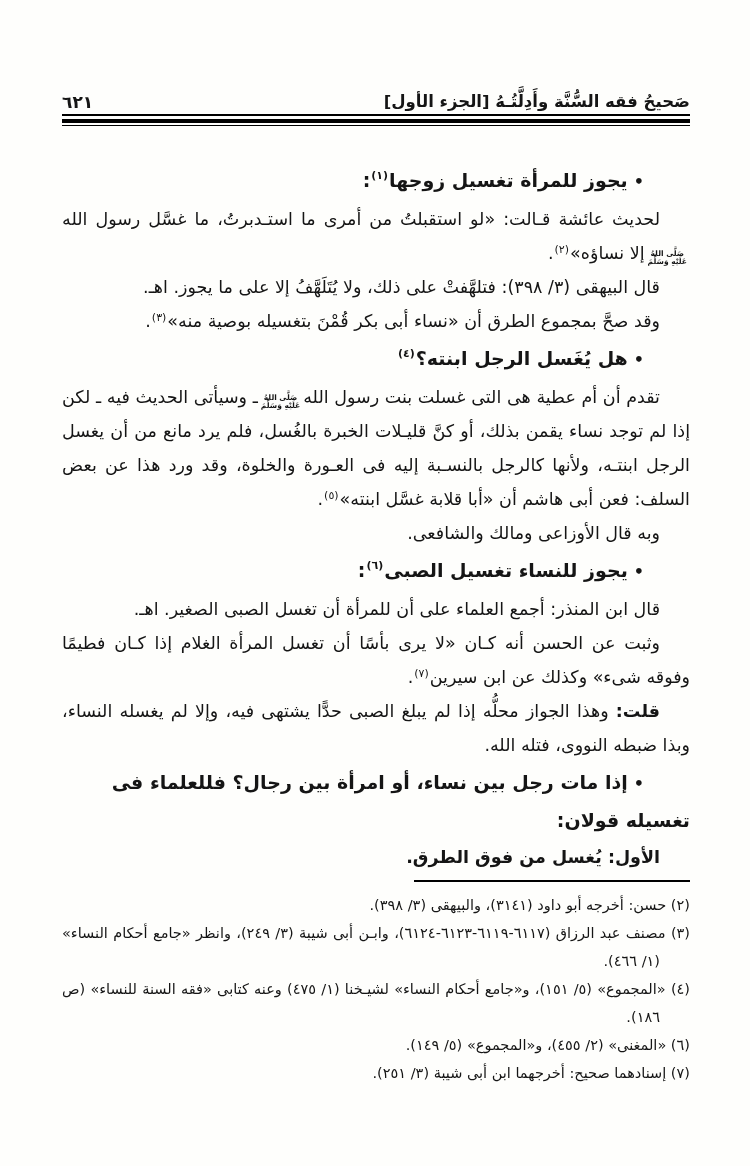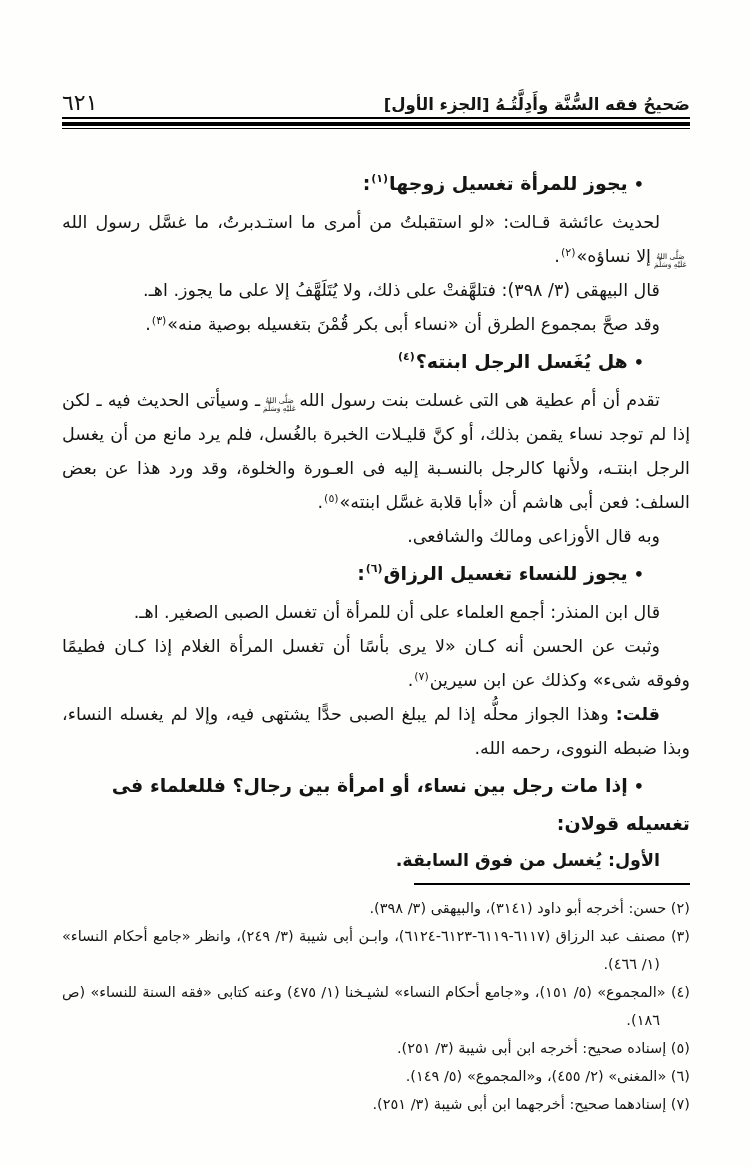--- a/index.html
+++ b/index.html
@@ -17,21 +17,21 @@
   .inner { margin: 0 60px 0 62px; }
 
   
   header { padding-top: 92px; }
   .hdr-row {
     display: flex;
     justify-content: space-between;
     align-items: flex-end;
   }
   .hdr-title { font-size: 16.5px; font-weight: bold; letter-spacing: 0.2px; }
-  .hdr-num { font-size: 22px; font-weight: normal; line-height: 1; }
+  .hdr-num { font-size: 17px; font-weight: bold; line-height: 1; }
   .rule-a { border-top: 2px solid #000; margin-top: 3px; }
   .rule-b { border-top: 4.5px solid #000; margin-top: 3px; }
   .rule-c { border-top: 1.5px solid #000; margin-top: 2px; }
 
   
   main {
     margin-top: 36px;
     font-size: 17.5px;
     line-height: 34px;
     text-align: justify;
@@ -55,21 +55,21 @@
     margin: 0 1px;
   }
   .hd sup.ref { vertical-align: 8px; }
 
   
   .saw {
     display: inline-block;
     text-align: center;
     font-size: 7.5px;
     line-height: 8px;
-    font-weight: 400;
+    font-weight: 700;
     vertical-align: -5px;
     margin: 0 3px;
     text-indent: 0;
   }
   .saw span { display: block; }
 
   
   footer { margin-top: 6px; }
   .fn-sep {
     width: 276px;
@@ -110,45 +110,44 @@
       <p class="para"><span>قال البيهقى (٣/ ٣٩٨): فتلهَّفتْ على ذلك، ولا يُتَلَهَّفُ إلا على ما يجوز. اهـ.</span></p>
 
       <p class="para"><span>وقد صحَّ بمجموع الطرق أن «نساء أبى بكر قُمْنَ بتغسيله بوصية منه»</span><sup class="ref">(٣)</sup><span>.</span></p>
 
       <h2 class="hd"><span class="bullet">•</span><span>هل يُغَسل الرجل ابنته؟</span><sup class="ref">(٤)</sup></h2>
 
       <p class="para"><span>تقدم أن أم عطية هى التى غسلت بنت رسول الله</span><span class="saw"><span>صَلَّى اللهُ</span><span>عَلَيْهِ وَسَلَّمَ</span></span><span>ـ وسيأتى الحديث فيه ـ لكن إذا لم توجد نساء يقمن بذلك، أو كنَّ قليـلات الخبرة بالغُسل، فلم يرد مانع من أن يغسل الرجل ابنتـه، ولأنها كالرجل بالنسـبة إليه فى العـورة والخلوة، وقد ورد هذا عن بعض السلف: فعن أبى هاشم أن «أبا قلابة غسَّل ابنته»</span><sup class="ref">(٥)</sup><span>.</span></p>
 
       <p class="para"><span>وبه قال الأوزاعى ومالك والشافعى.</span></p>
 
-      <h2 class="hd"><span class="bullet">•</span><span>يجوز للنساء تغسيل الرزاق</span><sup class="ref">(٦)</sup><span>:</span></h2>
+      <h2 class="hd"><span class="bullet">•</span><span>يجوز للنساء تغسيل الصبى</span><sup class="ref">(٦)</sup><span>:</span></h2>
 
       <p class="para"><span>قال ابن المنذر: أجمع العلماء على أن للمرأة أن تغسل الصبى الصغير. اهـ.</span></p>
 
       <p class="para"><span>وثبت عن الحسن أنه كـان «لا يرى بأسًا أن تغسل المرأة الغلام إذا كـان فطيمًا وفوقه شىء» وكذلك عن ابن سيرين</span><sup class="ref">(٧)</sup><span>.</span></p>
 
-      <p class="para"><span class="lead">قلت:</span><span> وهذا الجواز محلُّه إذا لم يبلغ الصبى حدًّا يشتهى فيه، وإلا لم يغسله النساء، وبذا ضبطه النووى، رحمه الله.</span></p>
+      <p class="para"><span class="lead">قلت:</span><span> وهذا الجواز محلُّه إذا لم يبلغ الصبى حدًّا يشتهى فيه، وإلا لم يغسله النساء، وبذا ضبطه النووى، فتله الله.</span></p>
 
       <h2 class="hd"><span class="bullet">•</span><span>إذا مات رجل بين نساء، أو امرأة بين رجال؟ فللعلماء فى تغسيله قولان:</span></h2>
 
-      <p class="para strong"><span>الأول: يُغسل من فوق السابقة.</span></p>
+      <p class="para strong"><span>الأول: يُغسل من فوق الطرق.</span></p>
 
     </main>
 
     <footer>
       <div class="fn-sep"></div>
 
 
       <div class="fn"><span class="fn-marker">(٢)</span> <span class="fn-lead">حسن:</span><span> أخرجه أبو داود (٣١٤١)، والبيهقى (٣/ ٣٩٨).</span></div>
 
       <div class="fn"><span class="fn-marker">(٣)</span> <span>مصنف عبد الرزاق (٦١١٧-٦١١٩-٦١٢٣-٦١٢٤)، وابـن أبى شيبة (٣/ ٢٤٩)، وانظر «جامع أحكام النساء» (١/ ٤٦٦).</span></div>
 
       <div class="fn"><span class="fn-marker">(٤)</span> <span>«المجموع» (٥/ ١٥١)، و«جامع أحكام النساء» لشيـخنا (١/ ٤٧٥) وعنه كتابى «فقه السنة للنساء» (ص ١٨٦).</span></div>
 
-      <div class="fn"><span class="fn-marker">(٥)</span> <span class="fn-lead">إسناده صحيح:</span><span> أخرجه ابن أبى شيبة (٣/ ٢٥١).</span></div>
 
       <div class="fn"><span class="fn-marker">(٦)</span> <span>«المغنى» (٢/ ٤٥٥)، و«المجموع» (٥/ ١٤٩).</span></div>
 
       <div class="fn"><span class="fn-marker">(٧)</span> <span class="fn-lead">إسنادهما صحيح:</span><span> أخرجهما ابن أبى شيبة (٣/ ٢٥١).</span></div>
 
     </footer>
   </div>
 </div>
 
 </body></html>

